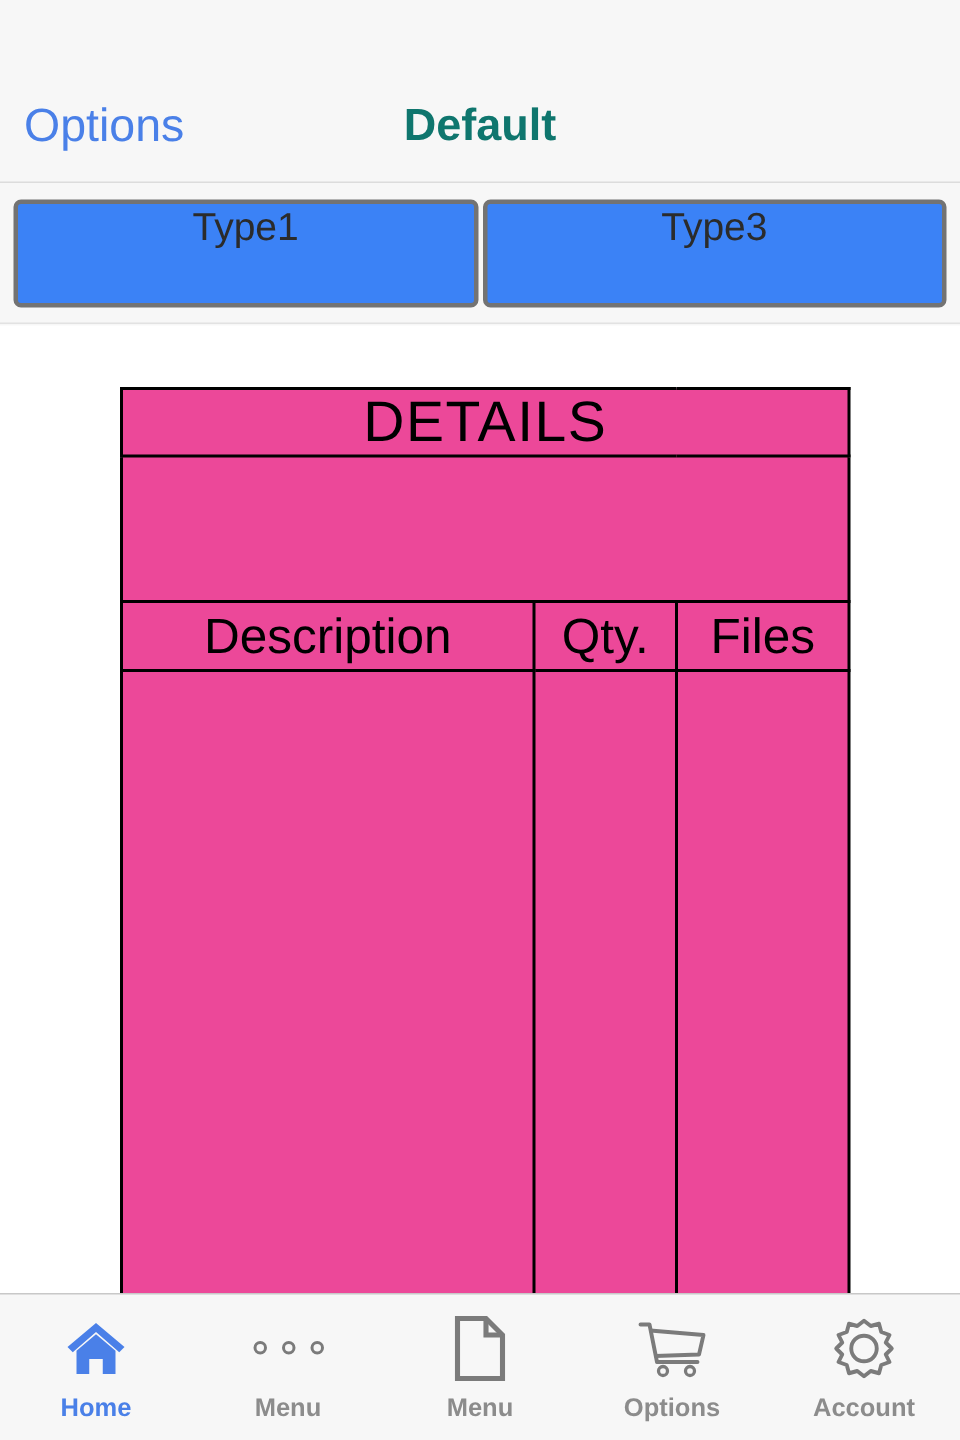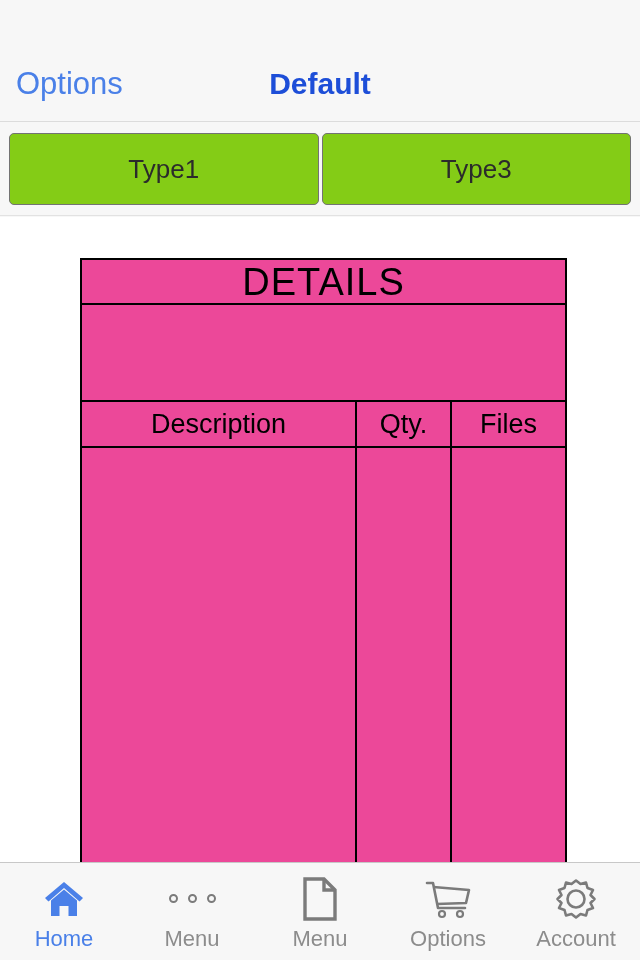--- a/index.html
+++ b/index.html
@@ -37,43 +37,43 @@
     font-weight:400;
     letter-spacing:0px;
     white-space:nowrap;
   }
   .nav-title {
     position:absolute; left:0; top:50%;
     transform:translateY(-50%);
     width:640px;
     text-align:center;
     font-size:30px;
-    color:#1d4ed8;
+    color:#0f766e;
     font-weight:bold;
   }
 
   
   .segment-bar {
     position:absolute; top:123px; left:0;
     width:640px; height:93px;
     background:#f7f7f7;
     border-bottom:1px solid #e2e2e2;
     display:flex;
     align-items:center;
     padding:0 9px;
     gap:3px;
   }
   .segment-btn {
     flex:1 1 0;
     height:72px;
-    background:#84cc16;
-    border:1px solid #737373;
+    background:#3b82f6;
+    border:3px solid #737373;
     border-radius:5px;
     display:flex;
-    align-items:center;
+    align-items:flex-start;
     justify-content:center;
     font-size:26px;
     color:#2b2b2b;
     white-space:nowrap;
   }
 
   
   .content {
     position:absolute;
     top:217px; left:0;
@@ -103,21 +103,21 @@
     font-size:38px;
     font-weight:400;
     color:#000;
     line-height:42px;
     letter-spacing:1px;
   }
   .cell-blank-meta { height:97px; }
   .col-head {
     height:46px;
     text-align:center;
-    font-size:27px;
+    font-size:33px;
     font-weight:400;
     color:#000;
   }
   .body-row td { height:418px; }
 
   .col-desc  { width:275px; }
   .col-qty   { width:95px; }
   .col-price { width:115px; }
 
   
@@ -138,23 +138,24 @@
     gap:6px;
     padding-top:4px;
   }
   .tab-icon {
     width:48px; height:44px;
     display:flex;
     align-items:center;
     justify-content:center;
   }
   .tab-label {
-    font-size:22px;
+    font-size:17px;
     color:#8c8c8c;
     line-height:24px;
+    font-weight:bold;
   }
   .tab-item.active .tab-label { color:#4a80e8; }
 
   .dots-icon { display:flex; gap:10px; align-items:center; }
   .dots-icon i {
     display:block;
     width:9px; height:9px;
     border:2px solid #7b7b7b;
     border-radius:50%;
   }

